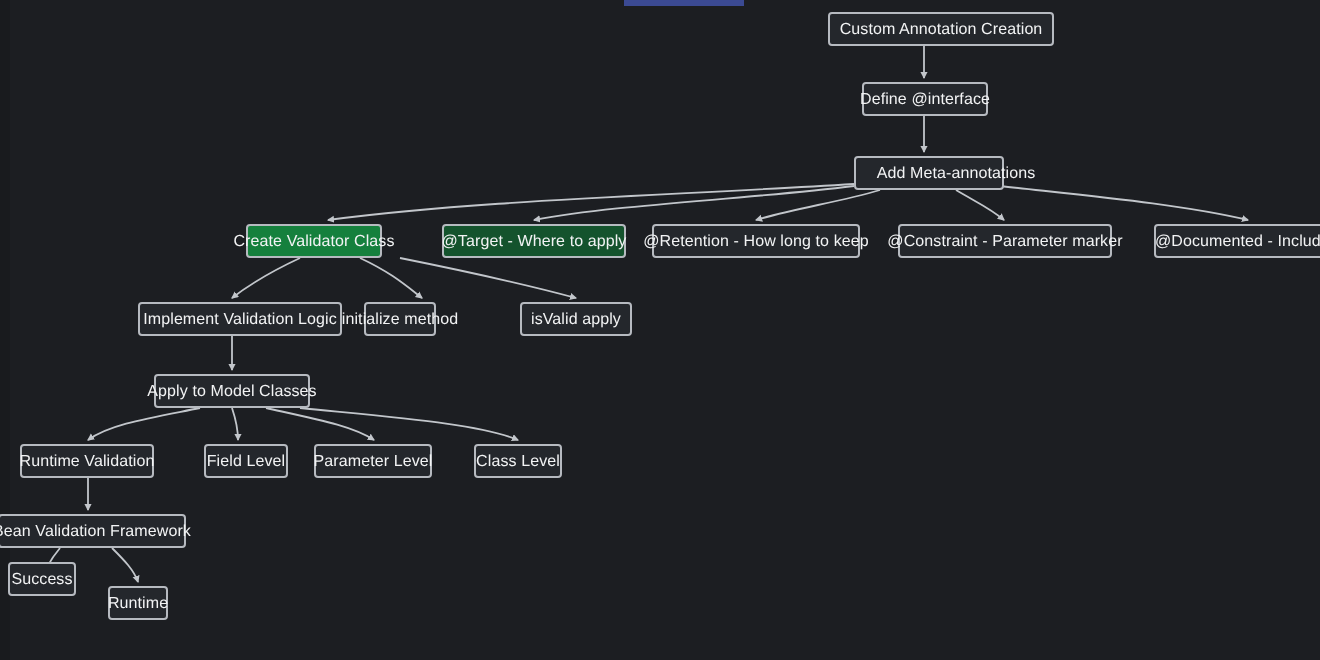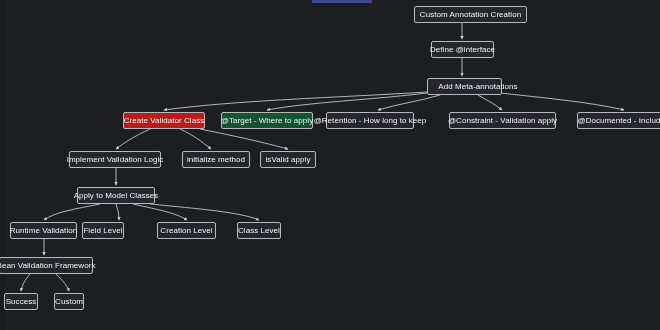--- a/index.html
+++ b/index.html
@@ -103,63 +103,63 @@
   <div id="node-layer">
       <div class="node" style="left: 414px; top: 6px; width: 113px; background: rgb(36, 39, 44); border-color: rgb(182, 186, 192); color: rgb(242, 243, 244);">
         <span class="node-label">Custom Annotation Creation</span>
       </div>
       <div class="node" style="left: 431px; top: 41px; width: 63px; background: rgb(36, 39, 44); border-color: rgb(182, 186, 192); color: rgb(242, 243, 244);">
         <span class="node-label">Define @interface</span>
       </div>
       <div class="node" style="left: 427px; top: 78px; width: 75px; background: rgb(36, 39, 44); border-color: rgb(182, 186, 192); color: rgb(242, 243, 244); padding-left: 32px;">
         <span class="node-label">Add Meta-annotations</span>
       </div>
-      <div class="node" style="left: 123px; top: 112px; width: 82px; background: #b91c1c; border-color: rgb(182, 186, 192); color: rgb(242, 243, 244);">
+      <div class="node" style="left: 123px; top: 112px; width: 68px; background: #15803d; border-color: rgb(182, 186, 192); color: rgb(242, 243, 244);">
         <span class="node-label">Create Validator Class</span>
       </div>
       <div class="node" style="left: 221px; top: 112px; width: 92px; background: #14532d; border-color: rgb(182, 186, 192); color: rgb(242, 243, 244);">
         <span class="node-label">@Target - Where to apply</span>
       </div>
-      <div class="node" style="left: 326px; top: 112px; width: 88px; background: rgb(36, 39, 44); border-color: rgb(182, 186, 192); color: rgb(242, 243, 244);">
+      <div class="node" style="left: 326px; top: 112px; width: 104px; background: rgb(36, 39, 44); border-color: rgb(182, 186, 192); color: rgb(242, 243, 244);">
         <span class="node-label">@Retention - How long to keep</span>
       </div>
       <div class="node" style="left: 449px; top: 112px; width: 107px; background: rgb(36, 39, 44); border-color: rgb(182, 186, 192); color: rgb(242, 243, 244);">
-        <span class="node-label">@Constraint - Validation apply</span>
+        <span class="node-label">@Constraint - Parameter marker</span>
       </div>
       <div class="node" style="left: 577px; top: 112px; width: 97px; background: rgb(36, 39, 44); border-color: rgb(182, 186, 192); color: rgb(242, 243, 244);">
         <span class="node-label">@Documented - Include in</span>
       </div>
-      <div class="node" style="left: 69px; top: 151px; width: 92px; background: rgb(36, 39, 44); border-color: rgb(182, 186, 192); color: rgb(242, 243, 244); text-align: center;">
+      <div class="node" style="left: 69px; top: 151px; width: 102px; background: rgb(36, 39, 44); border-color: rgb(182, 186, 192); color: rgb(242, 243, 244); text-align: center;">
         <span class="node-label">Implement Validation Logic</span>
       </div>
-      <div class="node" style="left: 182px; top: 151px; width: 68px; background: rgb(36, 39, 44); border-color: rgb(182, 186, 192); color: rgb(242, 243, 244); text-align: center;">
+      <div class="node" style="left: 182px; top: 151px; width: 36px; background: rgb(36, 39, 44); border-color: rgb(182, 186, 192); color: rgb(242, 243, 244); text-align: center;">
         <span class="node-label">initialize method</span>
       </div>
       <div class="node" style="left: 260px; top: 151px; width: 56px; background: rgb(36, 39, 44); border-color: rgb(182, 186, 192); color: rgb(242, 243, 244);">
         <span class="node-label">isValid apply</span>
       </div>
       <div class="node" style="left: 77px; top: 187px; width: 78px; background: rgb(36, 39, 44); border-color: rgb(182, 186, 192); color: rgb(242, 243, 244);">
         <span class="node-label">Apply to Model Classes</span>
       </div>
       <div class="node" style="left: 10px; top: 222px; width: 67px; background: rgb(36, 39, 44); border-color: rgb(182, 186, 192); color: rgb(242, 243, 244);">
         <span class="node-label">Runtime Validation</span>
       </div>
-      <div class="node" style="left: 82px; top: 222px; width: 42px; background: rgb(36, 39, 44); border-color: rgb(182, 186, 192); color: rgb(242, 243, 244);">
+      <div class="node" style="left: 102px; top: 222px; width: 42px; background: rgb(36, 39, 44); border-color: rgb(182, 186, 192); color: rgb(242, 243, 244);">
         <span class="node-label">Field Level</span>
       </div>
       <div class="node" style="left: 157px; top: 222px; width: 59px; background: rgb(36, 39, 44); border-color: rgb(182, 186, 192); color: rgb(242, 243, 244);">
-        <span class="node-label">Creation Level</span>
+        <span class="node-label">Parameter Level</span>
       </div>
       <div class="node" style="left: 237px; top: 222px; width: 44px; background: rgb(36, 39, 44); border-color: rgb(182, 186, 192); color: rgb(242, 243, 244); text-align: center;">
         <span class="node-label">Class Level</span>
       </div>
       <div class="node" style="left: -1px; top: 257px; width: 94px; background: rgb(36, 39, 44); border-color: rgb(182, 186, 192); color: rgb(242, 243, 244);">
         <span class="node-label">Bean Validation Framework</span>
       </div>
-      <div class="node" style="left: 4px; top: 293px; width: 34px; background: rgb(36, 39, 44); border-color: rgb(182, 186, 192); color: rgb(242, 243, 244);">
+      <div class="node" style="left: 4px; top: 281px; width: 34px; background: rgb(36, 39, 44); border-color: rgb(182, 186, 192); color: rgb(242, 243, 244);">
         <span class="node-label">Success</span>
       </div>
       <div class="node" style="left: 54px; top: 293px; width: 30px; background: rgb(36, 39, 44); border-color: rgb(182, 186, 192); color: rgb(242, 243, 244);">
-        <span class="node-label">Custom</span>
+        <span class="node-label">Runtime</span>
       </div>
     </div>
 
 </div>
 
 </body></html>

